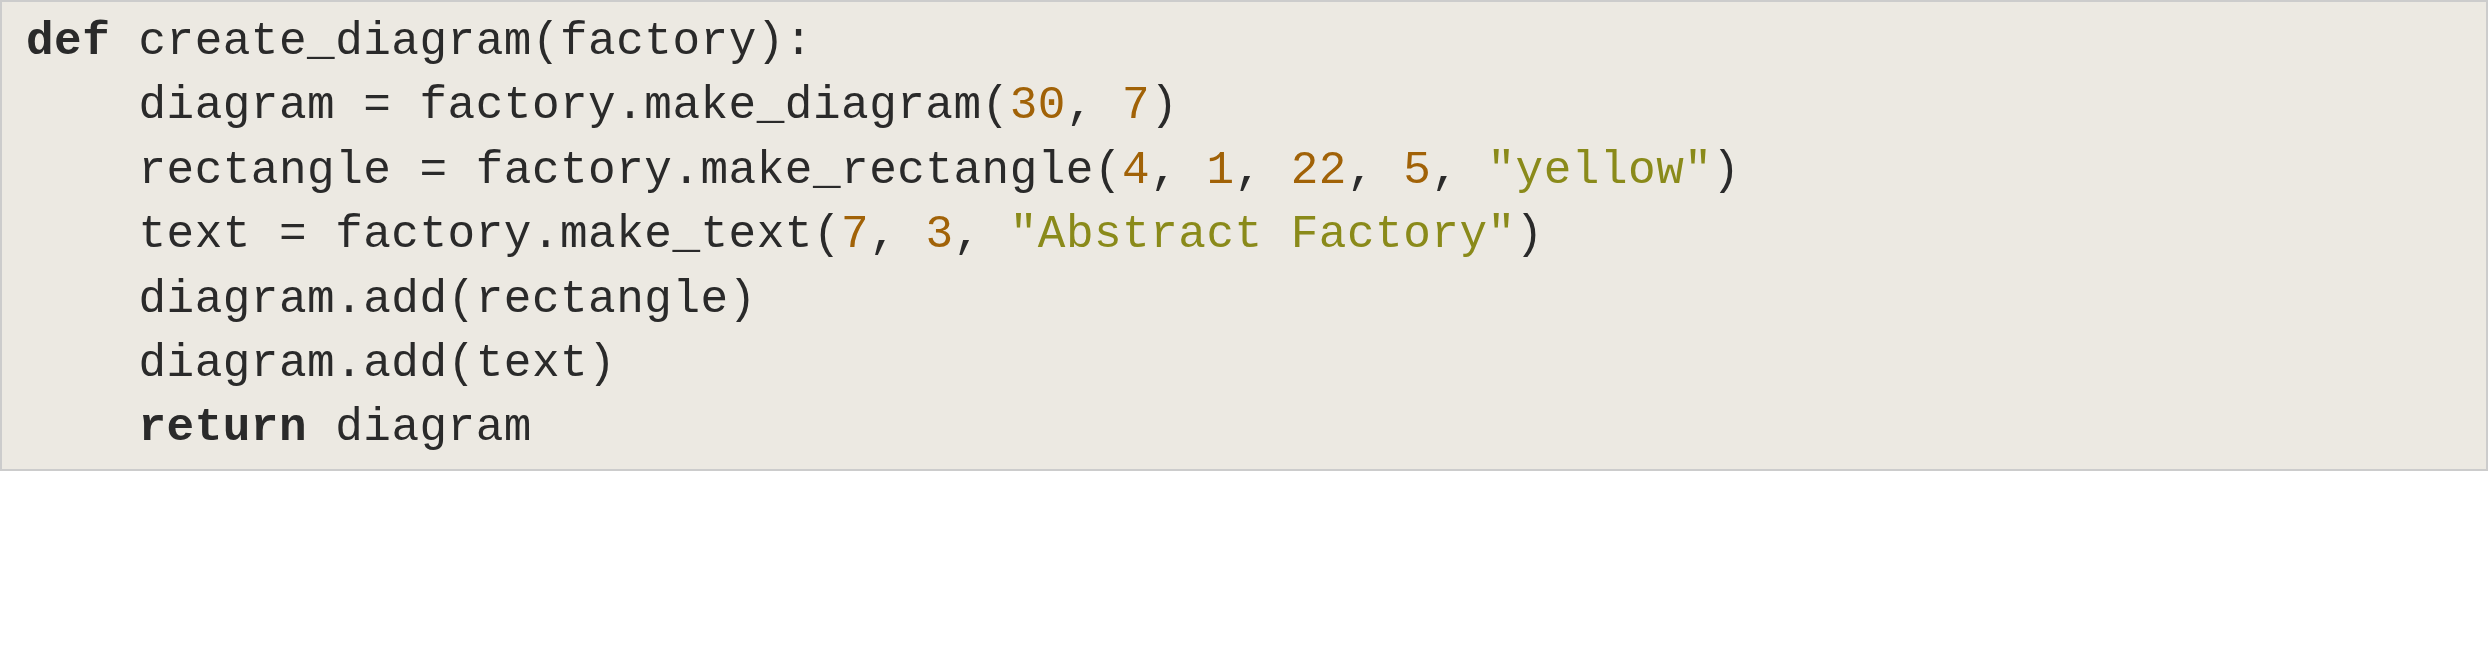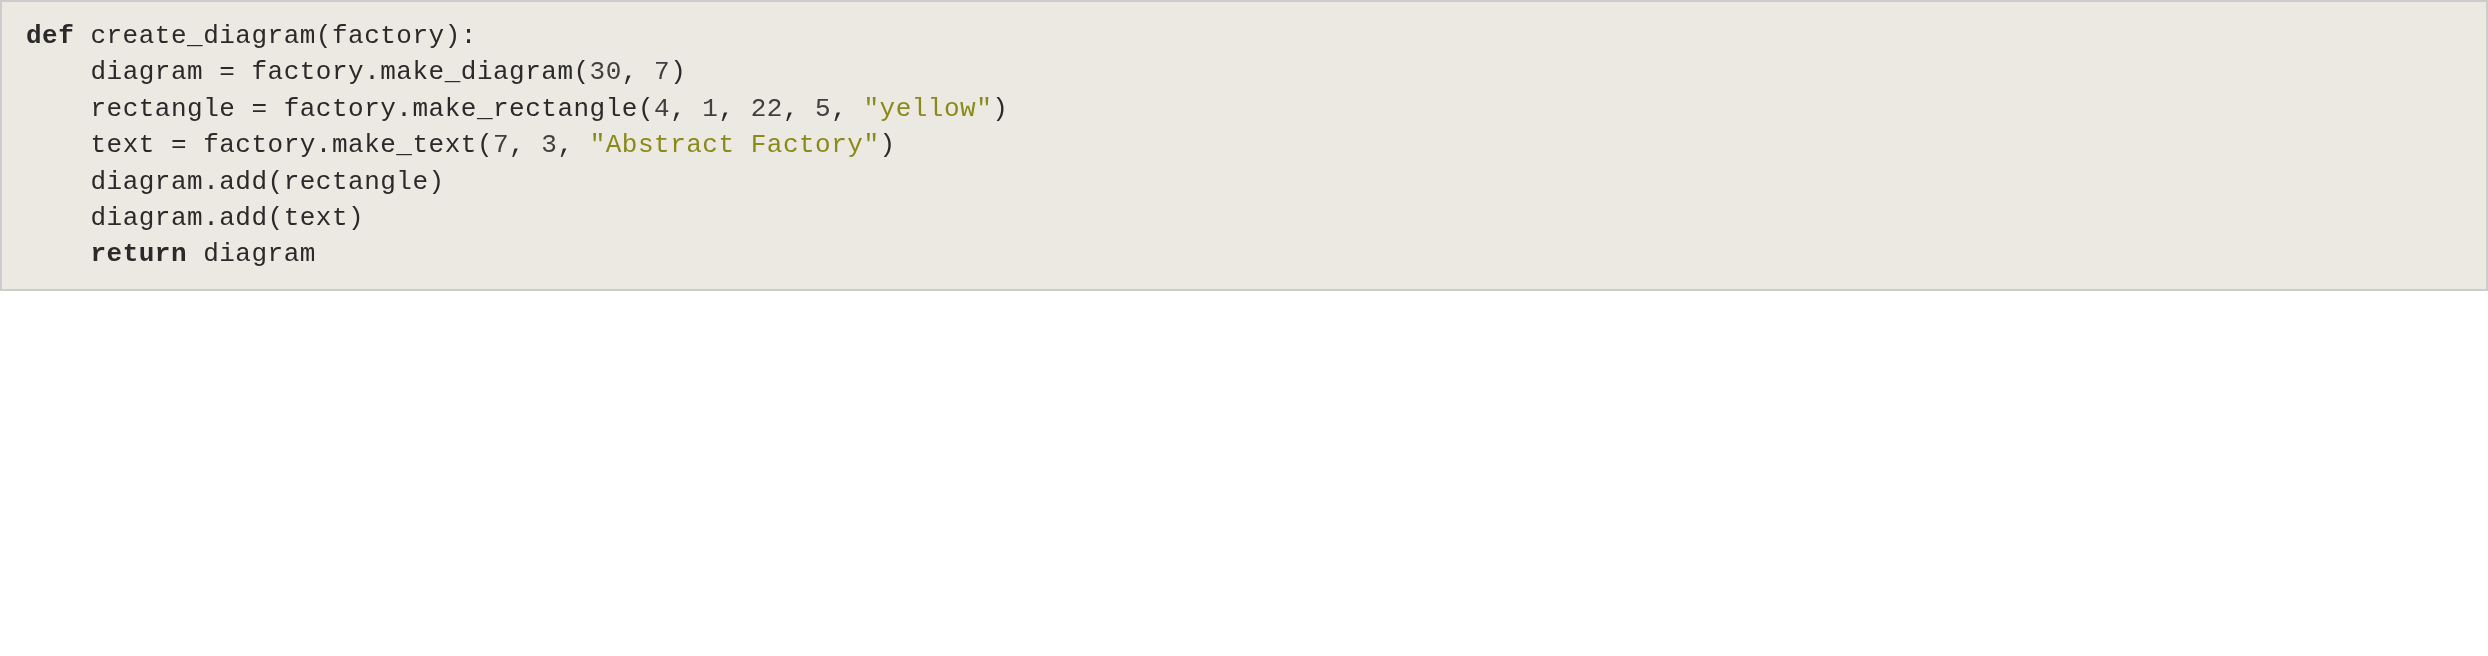--- a/index.html
+++ b/index.html
@@ -8,33 +8,33 @@
       box-sizing: border-box;
     }
     body {
       background: #ffffff;
       padding: 0;
       font-family: 'Consolas', 'Monaco', 'Courier New', monospace;
     }
     .code-block {
       background: #ece9e2;
       border: 2px solid #cccccc;
-      padding: 16px 24px;
-      font-size: 26px;
+      padding: 8px 24px;
+      font-size: 46px;
       line-height: 1.4;
       color: #2a2a2a;
       white-space: pre;
       letter-spacing: 0.5px;
     }
     .keyword {
       font-weight: bold;
       color: #2a2a2a;
     }
     .number {
-      color: #404040;
+      color: #a16207;
       text-align: right;
     }
     .string {
       color: #8a8a1a;
     }
     .line {
       display: block;
     }
   </style>
 </head>

